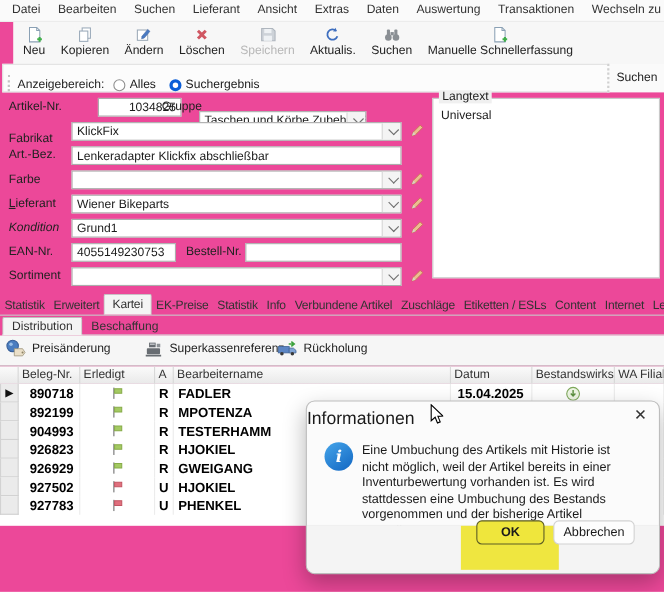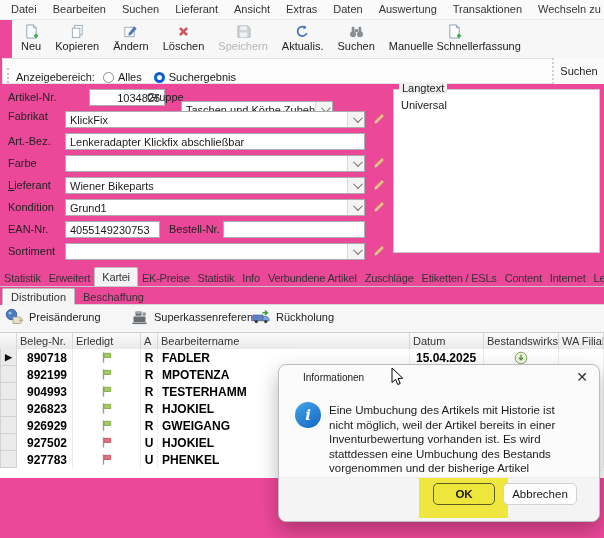--- a/index.html
+++ b/index.html
@@ -79,30 +79,30 @@
   .gc.name{padding-left:4px;}
   .gc.datum{padding-left:6px;}
   .flag{width:13px;height:13px;}
   .flag[data-flag="green"] .flagbody{fill:#a4ca62;stroke:#86ab48;}
   .flag[data-flag="red"] .flagbody{fill:#e0707e;stroke:#c25563;}
   .flag .pole{fill:#9a9a9a;}
 
   
   .dialog{position:absolute;left:278px;top:364px;width:320px;height:156px;background:#fbfbfb;
           border:1px solid #bdbdbd;border-radius:8px;box-shadow:0 8px 20px rgba(0,0,0,0.28);z-index:10;}
-  .dlg-title{position:absolute;left:24px;top:7px;font-size:10px;color:#1a1a1a;}
+  .dlg-title{position:absolute;left:0;top:7px;font-size:16px;color:#1a1a1a;}
   .dlg-close{position:absolute;right:11px;top:5px;font-size:14px;color:#333;line-height:14px;}
   .dlg-info{position:absolute;left:16px;top:37px;width:26px;height:26px;border-radius:50%;
             background:linear-gradient(145deg,#45a5ea,#1266c2);color:#fff;display:flex;align-items:center;
             justify-content:center;font:italic 700 15px "DejaVu Serif",serif;}
   .dlg-text{position:absolute;left:50px;top:38px;width:248px;font-size:11.5px;line-height:14.6px;color:#1a1a1a;}
   .dlg-footer{position:absolute;left:0;right:0;bottom:0;height:43px;background:#f4f4f4;
               border-top:1px solid #ececec;border-radius:0 0 8px 8px;}
   .hl-yellow{position:absolute;left:140px;top:113px;width:89px;height:40px;background:rgba(238,228,48,0.92);z-index:1;}
-  .btn{position:absolute;top:118px;height:22px;display:flex;align-items:center;justify-content:center;
+  .btn{position:absolute;top:108px;height:22px;display:flex;align-items:center;justify-content:center;
        border-radius:5px;font-size:11.5px;color:#1a1a1a;box-sizing:border-box;z-index:2;}
   .btn-ok{left:154px;width:62px;background:#efe63c;border:1.6px solid #5d5d25;font-weight:600;}
   .btn-cancel{left:224px;width:74px;background:#fdfdfd;border:1px solid #d2d2d2;}
 
   .cursor{position:absolute;left:390px;top:367px;width:13px;height:20px;z-index:20;}
 </style>
 </head>
 <body>
 
 <div class="app">
@@ -201,25 +201,25 @@
     <span class="radio">
       <span class="dot checked"></span>
       <span>Suchergebnis</span>
     </span>
   </div>
   <div class="search-top-btn">
     <span>Suchen</span>
   </div>
 
   <span class="f-label" style="top:91px;">Artikel-Nr.</span>
-  <span class="f-label" style="top:110px;">Fabrikat</span>
+  <span class="f-label" style="top:120px;">Fabrikat</span>
   <span class="f-label" style="top:135px;">Art.-Bez.</span>
   <span class="f-label" style="top:157px;">Farbe</span>
   <span class="f-label mnemonic" style="top:179px;">Lieferant</span>
-  <span class="f-label" style="top:201px;">Kondition</span>
+  <span class="f-label" style="top:201px;font-style:italic;">Kondition</span>
   <span class="f-label" style="top:223px;">EAN-Nr.</span>
   <span class="f-label" style="top:245px;">Sortiment</span>
 
   <div class="box right" style="left:65px;top:89px;width:76px;">1034825</div>
   <span class="f-label" style="left:147px;top:91px;">Gruppe</span>
   <div class="box dd" style="left:181px;top:101px;width:152px;">
     <span>Taschen und Körbe Zubehör ET</span>
     <span class="chev"></span>
   </div>
 

